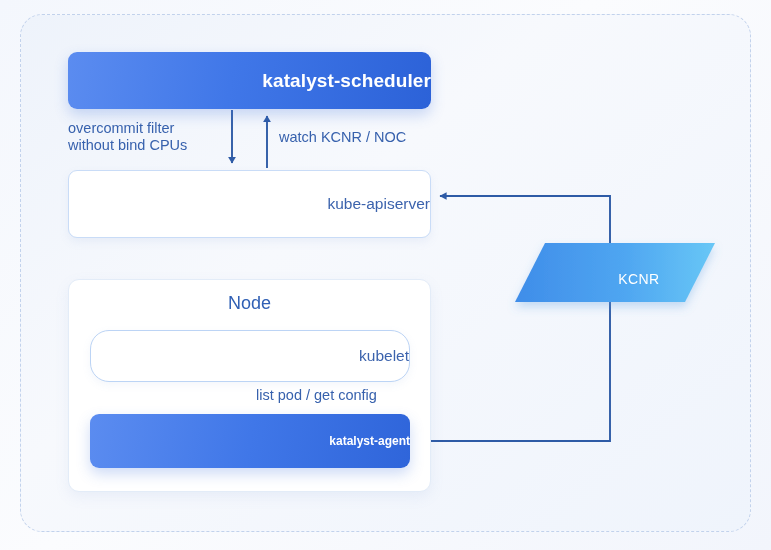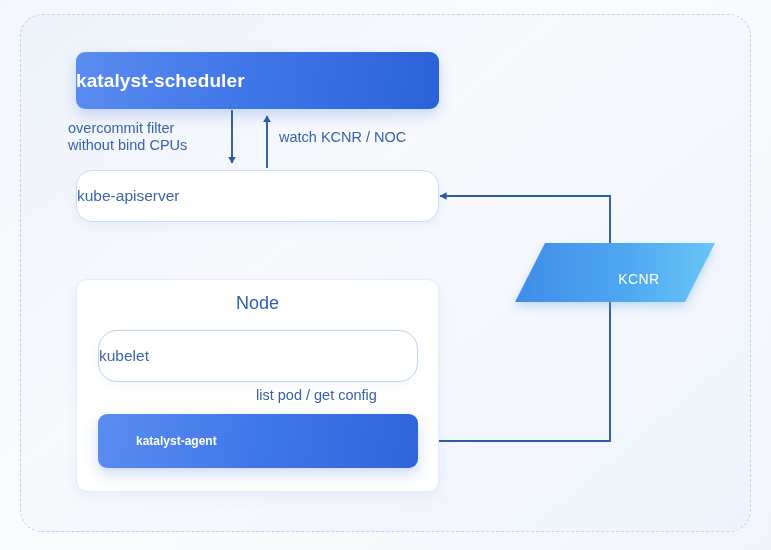--- a/index.html
+++ b/index.html
@@ -33,42 +33,41 @@
     height: 550px;
     pointer-events: none;
   }
 
   
   .box {
     position: absolute;
     box-sizing: border-box;
     display: flex;
     align-items: center;
-    justify-content: flex-start;
-    margin-left: 8px;
+    justify-content: flex-end;
   }
 
   #scheduler-box {
     left: 68px; top: 52px;
     width: 363px; height: 57px;
     border-radius: 9px;
     background: linear-gradient(100deg, #5b8cf0 0%, #4077e8 45%, #2c62d8 100%);
     box-shadow: 0 6px 14px rgba(60,110,220,0.25);
   }
   #scheduler-label {
     color: #ffffff;
     font-size: 19px;
     font-weight: bold;
     letter-spacing: 0.1px;
   }
 
   #apiserver-box {
     left: 68px; top: 170px;
-    width: 363px; height: 52px;
-    border-radius: 16px;
+    width: 363px; height: 68px;
+    border-radius: 9px;
     background: #ffffff;
     border: 1.4px solid #c9dcf7;
     box-shadow: 0 4px 10px rgba(120,150,210,0.10);
   }
   #apiserver-label {
     color: #3c63ad;
     font-size: 15.5px;
   }
 
   #node-box {

